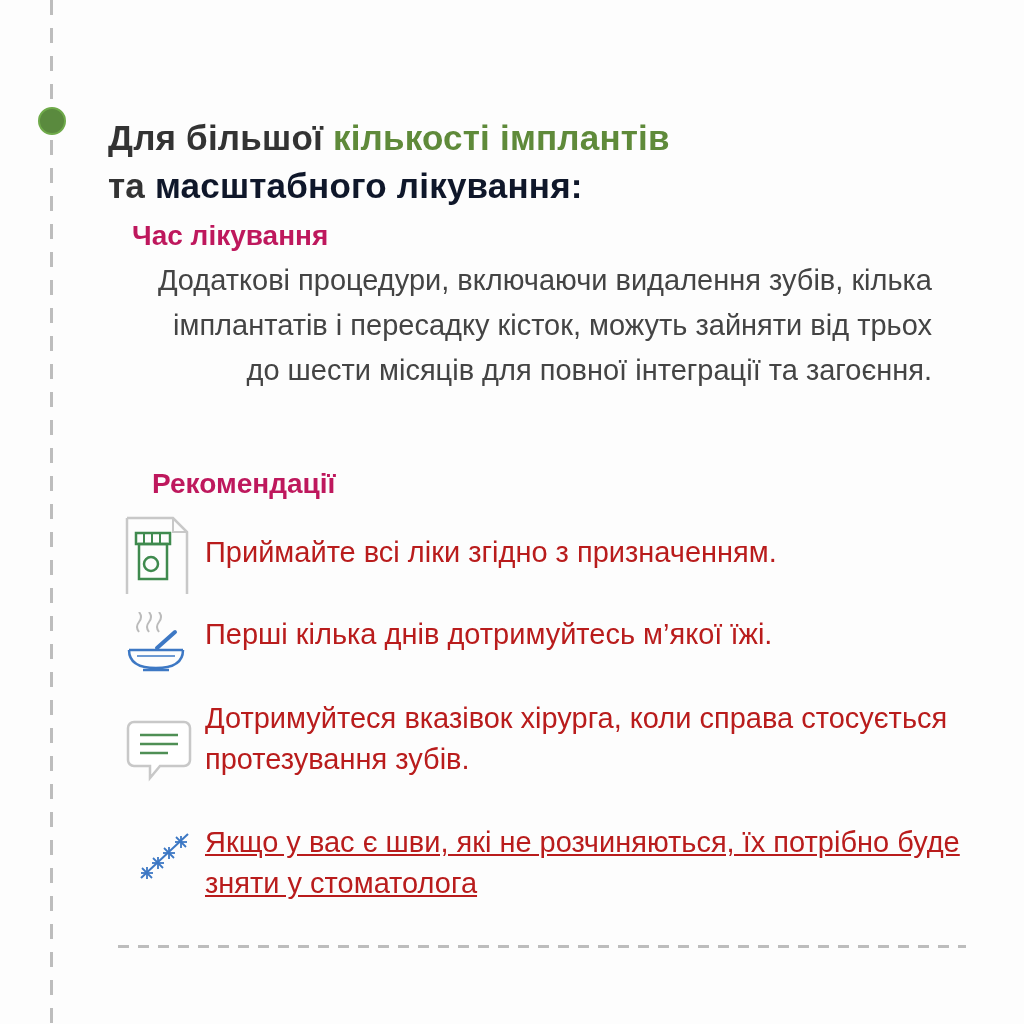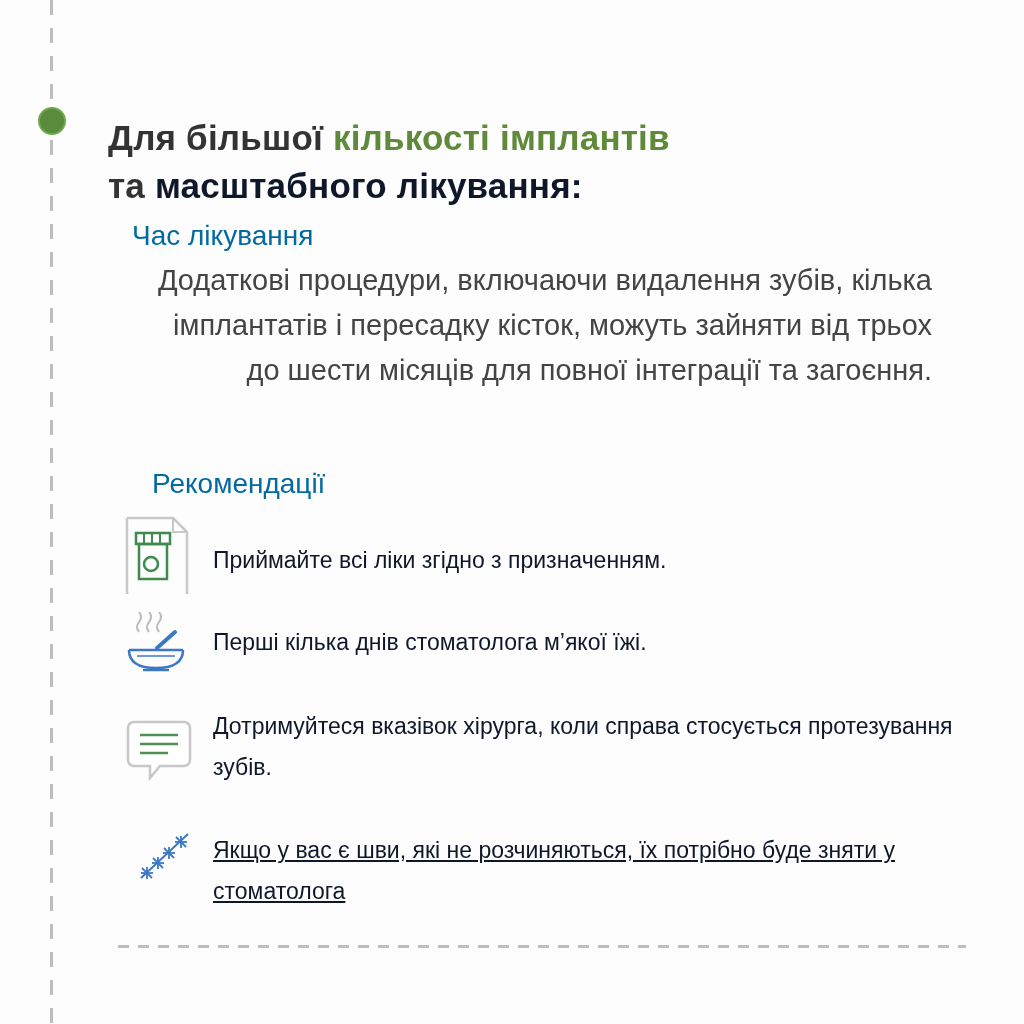--- a/index.html
+++ b/index.html
@@ -19,29 +19,29 @@
     }
     .title {
       position: absolute; left: 92px; top: 98px; margin: 16px;
       font-weight: bold; font-size: 35px; line-height: 48px; color: #333;
       letter-spacing: 0.2px;
     }
     .green { color: #5f8a3a; }
     .blue { color: #0f172a; }
     .h2 {
       position: absolute; left: 132px; margin: 0;
-      font-weight: normal; font-size: 28px; color: #0369a1;
+      font-weight: bold; font-size: 28px; color: #be185d;
     }
     .para {
       position: absolute; left: 132px; top: 258px; width: 800px; margin: 0;
       font-size: 29px; line-height: 45px; color: #444; text-align: right;
     }
     .rec {
-      position: absolute; left: 205px; margin: 8px;
-      font-size: 23px; line-height: 41px; color: #0f172a;
+      position: absolute; left: 205px; margin: 0;
+      font-size: 29px; line-height: 41px; color: #b91c1c;
     }
     .icon { position: absolute; }
     .hline {
       position: absolute; left: 118px; top: 945px; width: 848px; height: 3px;
       background: repeating-linear-gradient(to right, #bdbdbd 0 11px, transparent 11px 20px);
     }
   </style>
 </head>
 <body>
 
@@ -74,21 +74,21 @@
 <svg class="icon" style="left:123px;top:612px;" width="65" height="62" viewBox="0 0 65 62">
   <path d="M16 20 q-4 -5 0 -10 q4 -5 0 -10" fill="none" stroke="#bbb" stroke-width="2"></path>
   <path d="M26 20 q-4 -5 0 -10 q4 -5 0 -10" fill="none" stroke="#bbb" stroke-width="2"></path>
   <path d="M36 20 q-4 -5 0 -10 q4 -5 0 -10" fill="none" stroke="#bbb" stroke-width="2"></path>
   <line x1="34" y1="36" x2="52" y2="20" stroke="#3d78c4" stroke-width="4" stroke-linecap="round"></line>
   <line x1="6" y1="38" x2="60" y2="38" stroke="#3d78c4" stroke-width="2.5"></line>
   <path d="M6 38 q0 18 27 18 q27 0 27 -18" fill="none" stroke="#3d78c4" stroke-width="2.5"></path>
   <line x1="20" y1="58" x2="46" y2="58" stroke="#3d78c4" stroke-width="2.5"></line>
   <path d="M14 44 H52" stroke="#3d78c4" stroke-width="1.5"></path>
 </svg>
-<p class="rec" style="top:614px;">Перші кілька днів стоматолога м’якої їжі.</p>
+<p class="rec" style="top:614px;">Перші кілька днів дотримуйтесь м’якої їжі.</p>
 
 <svg class="icon" style="left:126px;top:718px;" width="70" height="66" viewBox="0 0 70 66">
   <path d="M8 4 H58 a6 6 0 0 1 6 6 V42 a6 6 0 0 1 -6 6 H34 L24 60 V48 H8 a6 6 0 0 1 -6 -6 V10 a6 6 0 0 1 6 -6 Z" fill="#fff" stroke="#c8c8c8" stroke-width="2.5"></path>
   <line x1="14" y1="17" x2="52" y2="17" stroke="#4f8f55" stroke-width="2.5"></line>
   <line x1="14" y1="26" x2="52" y2="26" stroke="#4f8f55" stroke-width="2.5"></line>
   <line x1="14" y1="35" x2="42" y2="35" stroke="#4f8f55" stroke-width="2.5"></line>
 </svg>
 <p class="rec" style="top:698px;width:760px;">Дотримуйтеся вказівок хірурга, коли справа стосується протезування зубів.</p>
 
 <svg class="icon" style="left:138px;top:830px;" width="55" height="52" viewBox="0 0 55 52">

